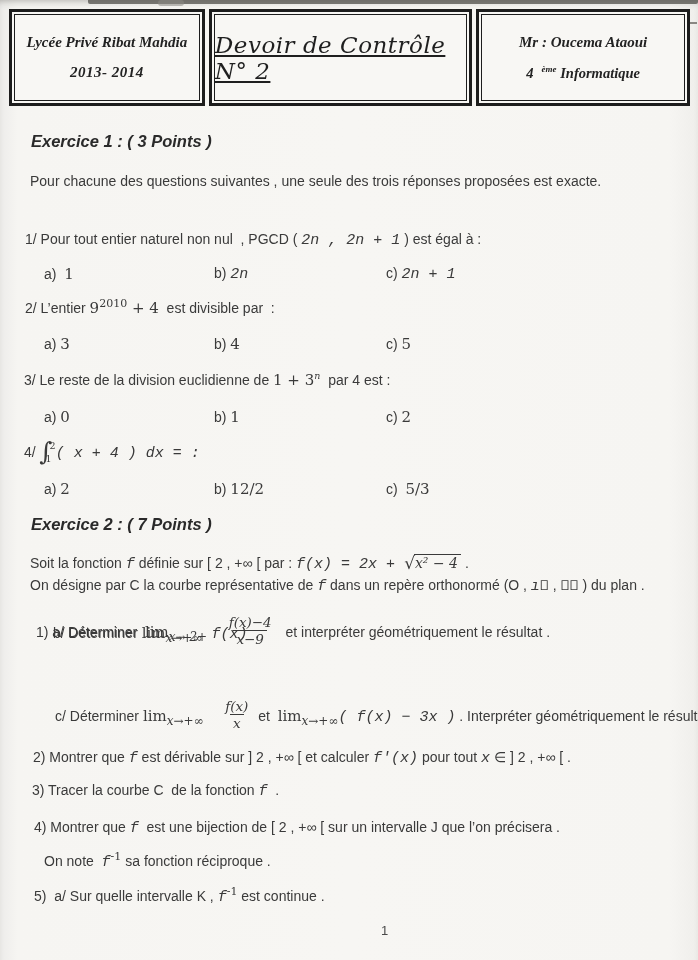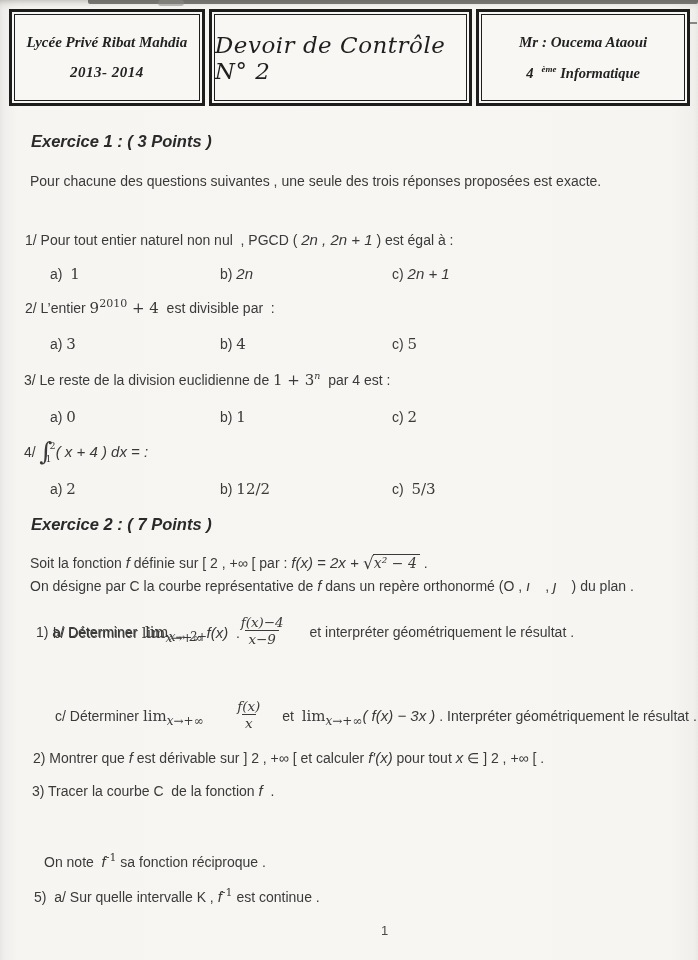--- a/index.html
+++ b/index.html
@@ -22,42 +22,42 @@
   .header { position:absolute; top:9px; left:9px; width:681px; height:97px; display:flex; gap:4px; }
   .hbox { border:3px solid #1d1d1d; padding:2px; background:#f8f7f4; }
   .hbox-inner { border:1px solid #1d1d1d; width:100%; height:100%;
     display:flex; flex-direction:column; justify-content:center; align-items:center; gap:13px; }
   .hbox.b-left  { width:197px; }
   .hbox.b-center{ width:265px; }
   .hbox.b-right { width:215px; }
   .h-serif { font-family:"Liberation Serif",serif; font-weight:bold; font-style:italic; color:#232323; }
   .school, .teacher { font-size:15px; }
   .year { font-size:15px; letter-spacing:.5px; }
-  .doc-title { font-family:"DejaVu Serif",serif; font-style:italic; font-size:23px; color:#1f1f1f; letter-spacing:.5px; }
+  .doc-title { font-family:"DejaVu Serif",serif; font-style:italic; font-size:23px; color:#1f1f1f; letter-spacing:.5px;text-decoration:underline; }
   .class-line { font-size:14.5px; }
   .class-line sup { font-size:9px;margin-left:8px; }
 
   
   .line { position:absolute; white-space:pre; font-size:14px; line-height:1.25; color:#3a3a3a; }
   .ex-title { font-weight:bold; font-style:italic; font-size:16.5px; color:#2a2a2a; }
 
-  .opts { position:absolute; left:14px; width:554px; height:22px; }
+  .opts { position:absolute; left:8px; width:554px; height:22px; }
   .opt { position:absolute; top:0; white-space:pre; font-size:14px; color:#3a3a3a; }
   .opt.a { left:36px; } .opt.b { left:206px; } .opt.c { left:378px; }
 
   
-  .m   { font-family:Liberation Sans, sans-serif; font-style:italic; font-size:15px;margin-top:33px; }
+  .m   { font-family:Liberation Mono, monospace; font-style:italic; font-size:15px;margin-top:33px; }
   .n   { font-family:"DejaVu Serif",serif; font-size:15px; }
   .sup { font-family:"DejaVu Serif",serif; font-size:11px; vertical-align:super; line-height:0; }
   .supi{ font-family:"DejaVu Serif",serif; font-style:italic; font-size:9.5px; vertical-align:super; line-height:0; }
   .sub { font-family:"DejaVu Serif",serif; font-style:italic; font-size:12px; vertical-align:sub; line-height:0; }
 
   .frac { display:inline-flex; flex-direction:column; align-items:center; vertical-align:middle;
     font-family:"DejaVu Serif",serif; font-style:italic; font-size:13.5px; line-height:1.2;
-    position:relative; top:-3px; margin:0 16px;justify-content:flex-end; }
+    position:relative; top:-3px; margin:0 4px;justify-content:flex-end; }
   .frac .den { border-top:1.4px solid #3a3a3a; padding:0 3px; }
   .frac .num { padding:0 2px; }
 
   .sqrt .sym { font-family:"DejaVu Serif",serif; font-size:17px; position:relative; top:1px; }
   .sqrt .rad { font-family:"DejaVu Serif",serif; font-style:italic; font-size:14px;
     border-top:1.4px solid #3a3a3a; padding:0 3px 0 1px; margin-left:-1px; }
 
   .int { display:inline-flex; align-items:center; vertical-align:middle; position:relative; top:-2px; }
   .int .sym { font-family:"DejaVu Serif",serif; font-size:25px; line-height:1; }
   .int .lims { display:inline-flex; flex-direction:column; justify-content:space-between; height:25px;
@@ -128,18 +128,19 @@
 
   <div class="line ex-title" style="top:514px;left:31px">Exercice 2 : ( 7 Points )</div>
   <div class="line" style="top:552px;left:30px">Soit la fonction <span class="m">f</span> définie sur [ 2 , +∞ [ par : <span class="m">f(x) = 2x + </span><span class="sqrt"><span class="sym">√</span><span class="rad">x² − 4</span></span> .</div>
   <div class="line" style="top:577px;left:30px">On désigne par C la courbe représentative de <span class="m">f</span> dans un repère orthonormé (O , <span class="m">ı⃗</span> , <span class="m">ȷ⃗</span> ) du plan .</div>
 
   <div class="line" style="top:617px;left:36px">1) a/ Déterminer  <span class="n">lim</span><span class="sub">x→ 2+</span>    <span class="frac"><span class="num">f(x)−4</span><span class="den">x−9</span></span>  et interpréter géométriquement le résultat .</div>
   <div class="line" style="top:624px;left:53px">b/ Déterminer <span class="n">lim</span><span class="sub">x→+∞</span><span class="m"> f(x)</span>  .</div>
   <div class="line" style="top:701px;left:55px">c/ Déterminer <span class="n">lim</span><span class="sub">x→+∞</span>    <span class="frac"><span class="num">f(x)</span><span class="den">x</span></span> et  <span class="n">lim</span><span class="sub">x→+∞</span><span class="m">( f(x) − 3x )</span> . Interpréter géométriquement le résultat .</div>
   <div class="line" style="top:749px;left:33px">2) Montrer que <span class="m">f</span> est dérivable sur ] 2 , +∞ [ et calculer <span class="m">f′(x)</span> pour tout <span class="m">x</span> ∈ ] 2 , +∞ [ .</div>
   <div class="line" style="top:782px;left:32px">3) Tracer la courbe C  de la fonction <span class="m">f</span>  .</div>
+  <div class="line" style="top:819px;left:34px">4) Montrer que <span class="m">f</span>  est une bijection de [ 2 , +∞ [ sur un intervalle J que l’on précisera .</div>
   <div class="line" style="top:853px;left:44px">On note  <span class="m">f</span><span class="sup">-1</span> sa fonction réciproque .</div>
   <div class="line" style="top:888px;left:34px">5)  a/ Sur quelle intervalle K , <span class="m">f</span><span class="sup">-1</span> est continue .</div>
 
   <div class="page-number" style="top:923px;left:381px">1</div>
 
 </div>
 
 </body></html>

